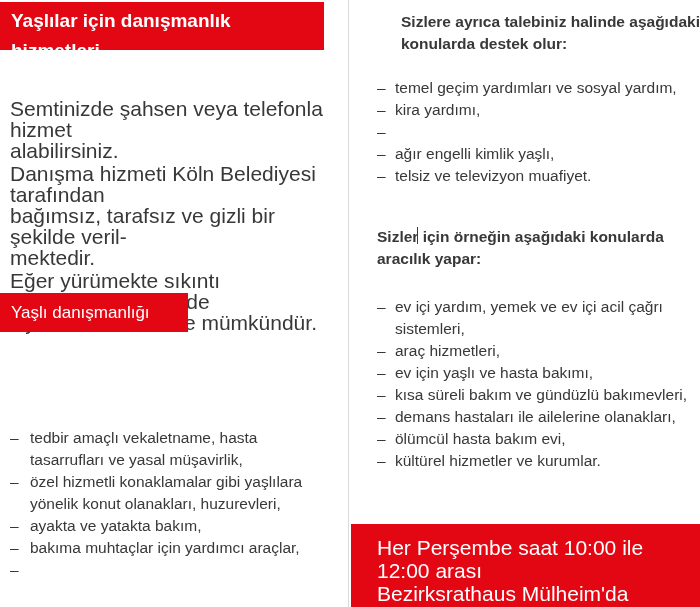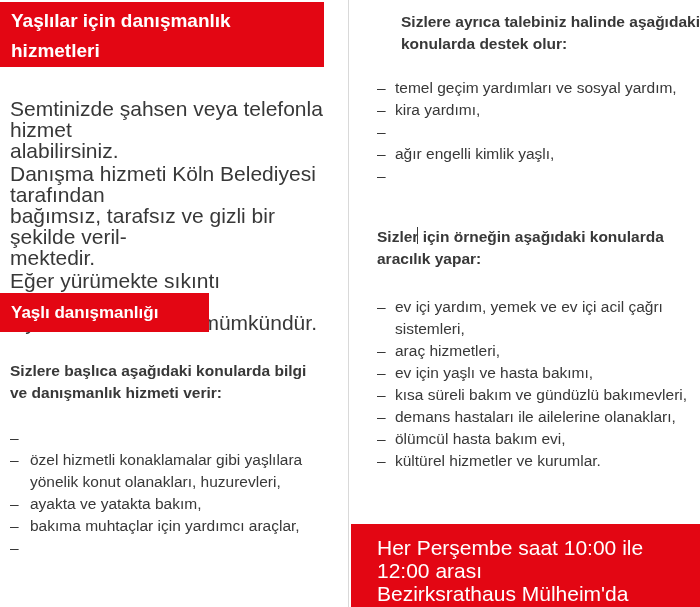--- a/index.html
+++ b/index.html
@@ -11,34 +11,34 @@
     color:#383838;
     overflow:hidden;
   }
   .pre{white-space:pre-line;}
   #divider{
     position:absolute;left:348px;top:0;width:1px;height:607px;
     background:#d9d9d9;
   }
   
   #title-box{
-    position:absolute;left:0;top:2px;width:324px;height:65px;
+    position:absolute;left:0;top:2px;width:324px;height:48px;
     background:#e30613;color:#ffffff;
     font-size:19px;line-height:30px;font-weight:bold;
     padding:4px 0 0 11px;box-sizing:border-box;
   }
   #intro{
     position:absolute;left:10px;top:98px;width:330px;
     font-size:21px;line-height:21px;
   }
   #intro p{margin:0 0 2px 0;}
   #section-badge{
-    position:absolute;left:0;top:293px;width:209px;height:39px;
+    position:absolute;left:0;top:293px;width:188px;height:39px;
     background:#e30613;color:#ffffff;
-    font-size:17px;font-weight:bold;
+    font-size:17px;font-weight:normal;
     display:flex;align-items:center;
     padding-left:11px;box-sizing:border-box;
   }
   .subhead{
     font-weight:bold;font-size:15.5px;line-height:22px;color:#383838;
   }
   #left-subhead{position:absolute;left:10px;top:360px;width:330px;}
   .dash-list{font-size:15.5px;line-height:22px;}
   #left-list{position:absolute;left:10px;top:427px;width:335px;}
   
@@ -80,26 +80,26 @@
 bağımsız, tarafsız ve gizli bir şekilde veril-
 mektedir.</p>
     <p class="pre">Eğer yürümekte sıkıntı çekiyorsanız evinizde
 ziyaret edilmeniz de mümkündür.</p>
   </div>
 
   <div id="section-badge">
     <span>Yaşlı danışmanlığı</span>
   </div>
 
-  <div id="left-subhead" class="subhead pre">Sizlere başlıca aşağıdaki konularda bilgi
-ve danışmanlık hizmeti verir:</div>
 
   <div id="left-list" class="dash-list">
       <div class="li">
         <span class="dash">–</span>
+        <span class="li-text">tedbir amaçlı vekaletname, hasta
+tasarrufları ve yasal müşavirlik,</span>
       </div>
       <div class="li">
         <span class="dash">–</span>
         <span class="li-text">özel hizmetli konaklamalar gibi yaşlılara
 yönelik konut olanakları, huzurevleri,</span>
       </div>
       <div class="li">
         <span class="dash">–</span>
         <span class="li-text">ayakta ve yatakta bakım,</span>
       </div>
@@ -126,20 +126,21 @@
       </div>
       <div class="li">
         <span class="dash">–</span>
       </div>
       <div class="li">
         <span class="dash">–</span>
         <span class="li-text">ağır engelli kimlik yaşlı,</span>
       </div>
       <div class="li">
         <span class="dash">–</span>
+        <span class="li-text">telsiz ve televizyon muafiyet.</span>
       </div>
     </div>
 
   <div id="right-heading-2" class="subhead pre">Sizler için örneğin aşağıdaki konularda
 aracılık yapar:</div>
 
   <div id="text-cursor"></div>
 
   <div id="right-list-2" class="dash-list">
       <div class="li">

